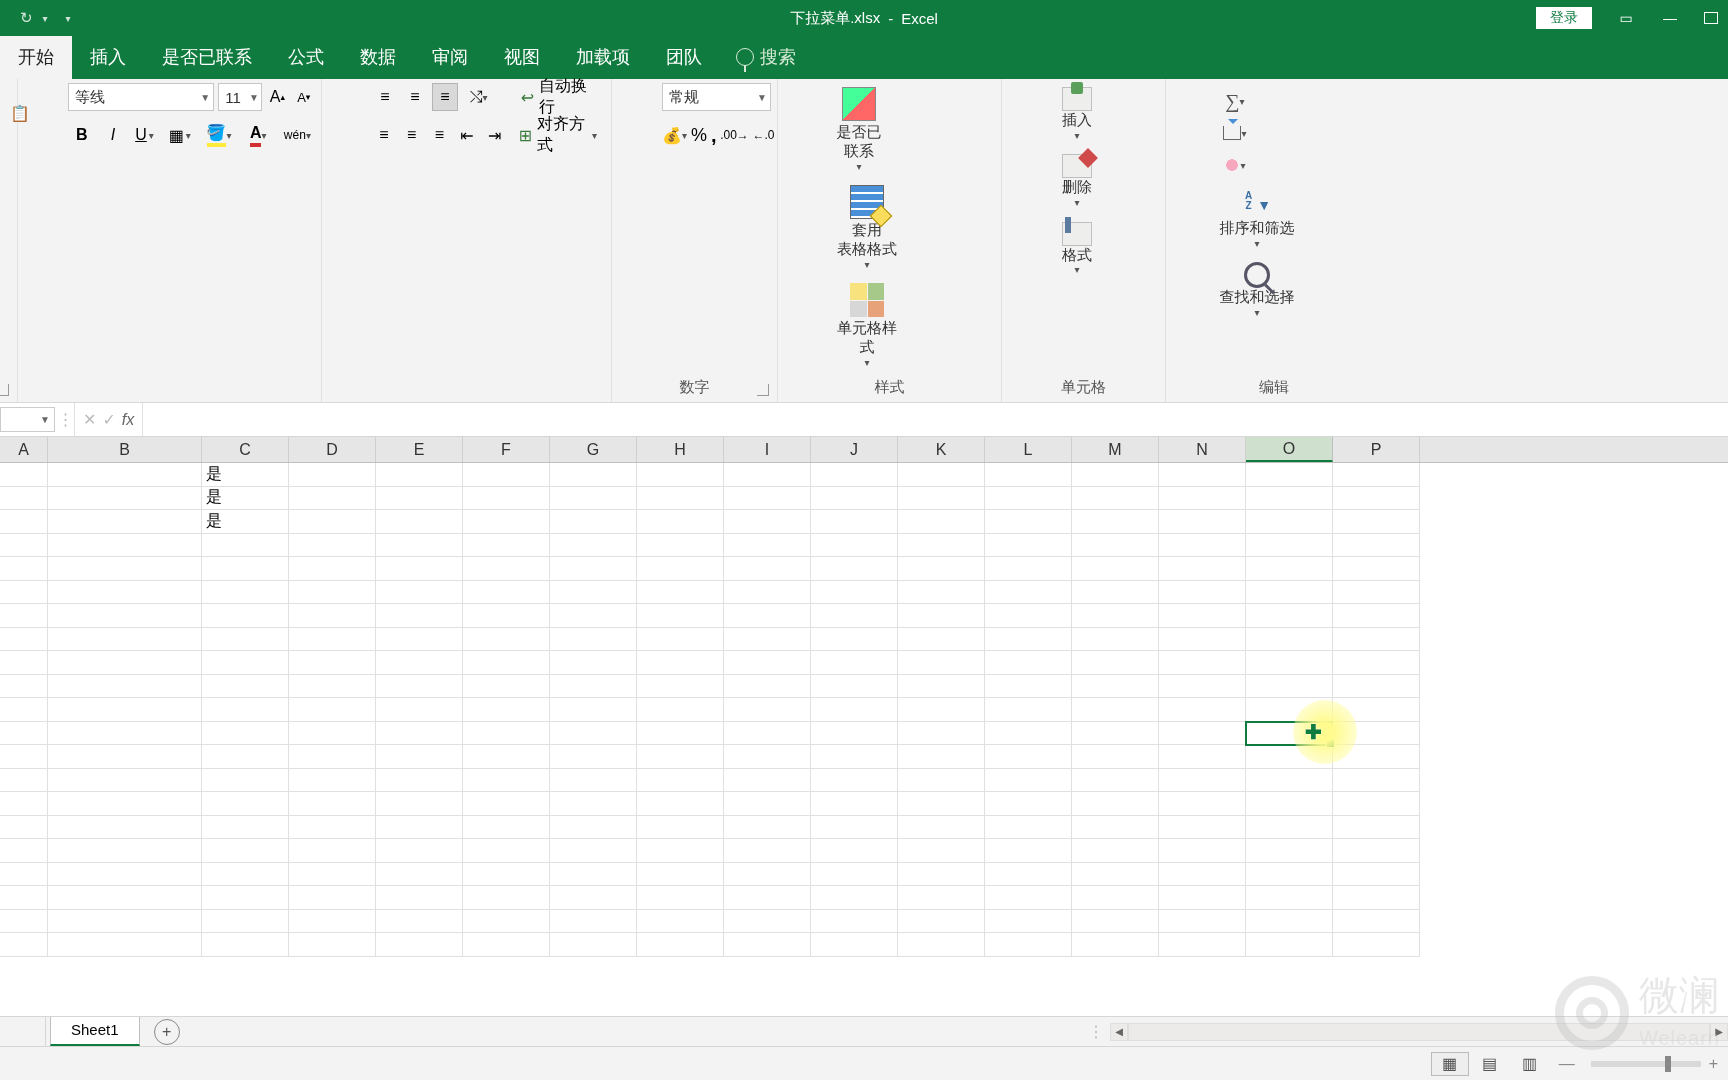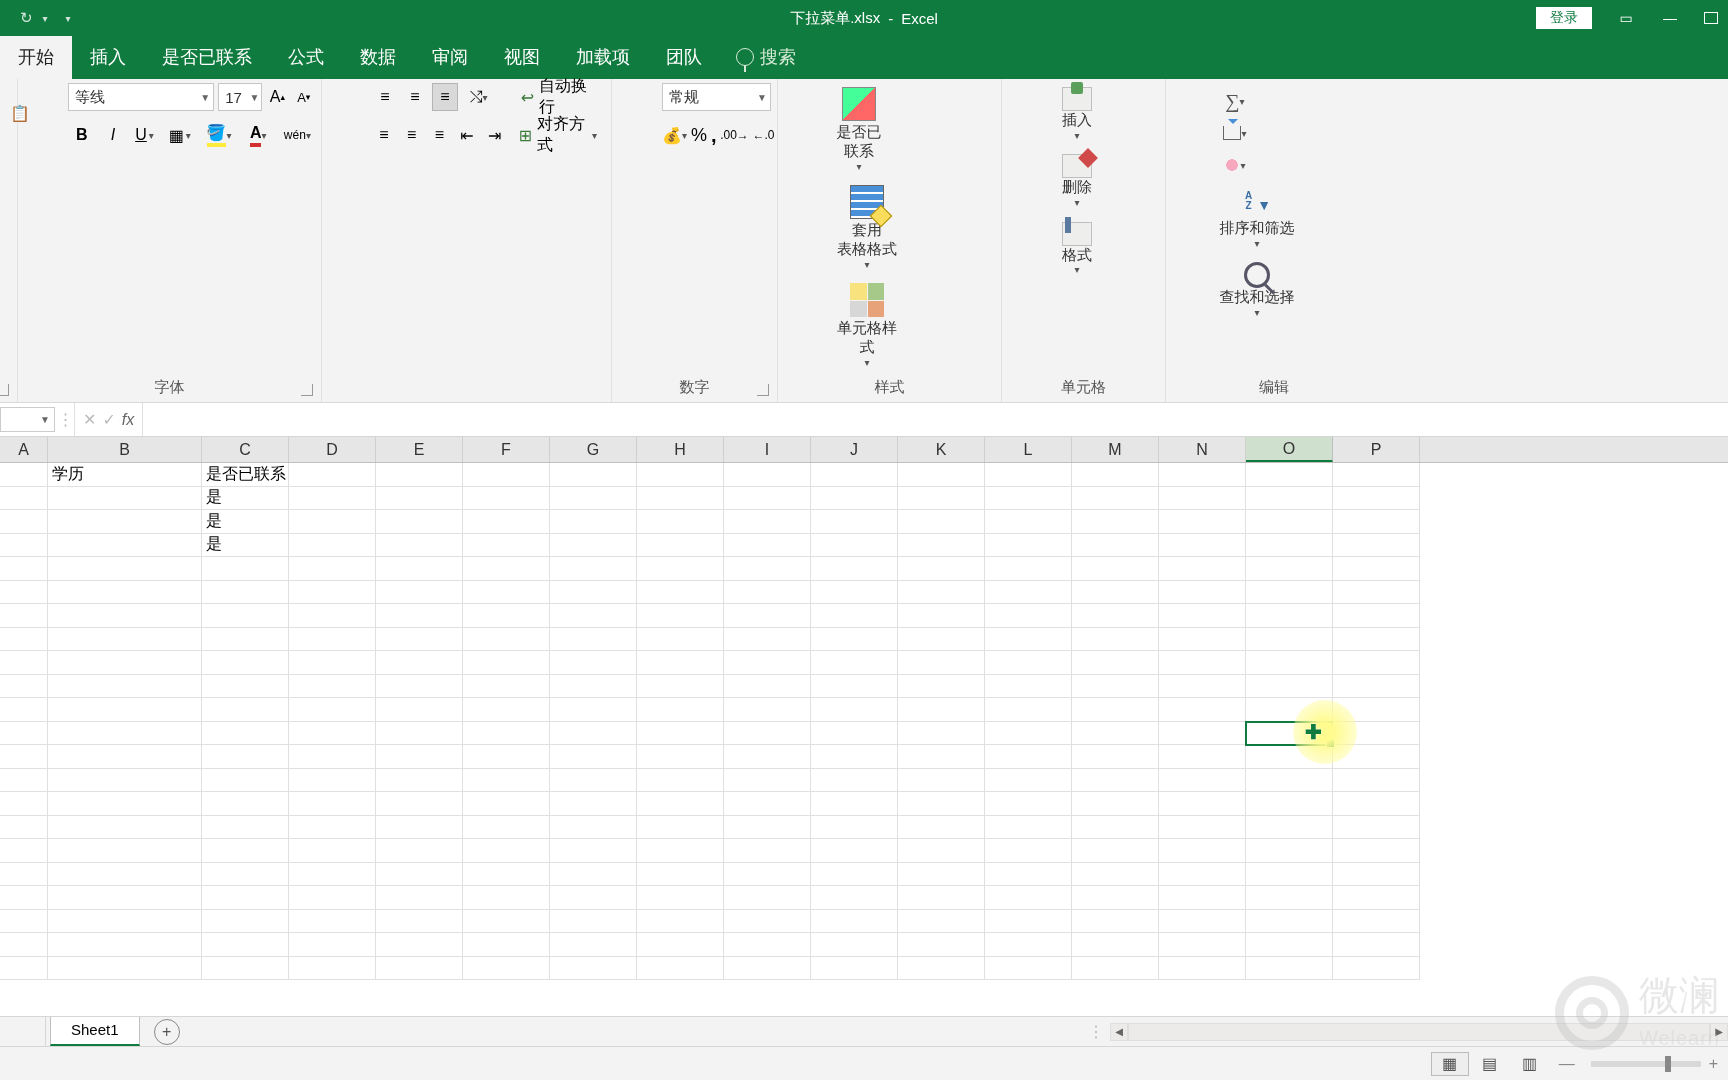--- a/index.html
+++ b/index.html
@@ -149,21 +149,21 @@
   </div>
 
   <div class="group" style="width:304px;">
     <div class="group-controls">
       <div class="row">
         <div class="dd" style="width:182px;">
           <span class="val">等线</span>
           <span class="arr" style="margin-left:auto;">▼</span>
         </div>
         <div class="dd" style="width:44px;">
-          <span class="val">17</span>
+          <span class="val">11</span>
           <span class="arr">▼</span>
         </div>
         <div class="ibtn" style="font-size:16px;">A<sup style="font-size:9px;">▴</sup></div>
         <div class="ibtn" style="font-size:13px;">A<sup style="font-size:9px;">▾</sup></div>
       </div>
       <div class="row" style="margin-top:8px;">
         <div class="ibtn">
             <b>B</b>
           </div>
         <div class="ibtn">
@@ -181,21 +181,20 @@
         <div class="ibtn" style="width:36px;">
             <span style="border-bottom:4px solid #d32f2f;padding-bottom:1px;font-weight:bold;">A</span>
             <span class="drop-arr">▾</span>
           </div>
         <div class="ibtn" style="width:36px;font-size:12px;">
             <ruby>wén<rt></rt></ruby>
             <span class="drop-arr">▾</span>
           </div>
       </div>
     </div>
-    <div class="group-label"><span>字体</span><span class="launcher"></span></div>
   </div>
 
   <div class="group" style="width:290px;">
     <div class="group-controls">
       <div class="row">
         <div class="ibtn">≡</div>
         <div class="ibtn">≡</div>
         <div class="ibtn pressed">≡</div>
         <div class="ibtn" style="width:36px;">⤭<span class="drop-arr">▾</span></div>
         <div style="width:10px;"></div>
@@ -345,38 +344,20 @@
     <div class="ch" style="width: 87px;">L</div>
     <div class="ch" style="width: 87px;">M</div>
     <div class="ch" style="width: 87px;">N</div>
     <div class="ch sel" style="width: 87px;">O</div>
     <div class="ch" style="width: 87px;">P</div>
   </div>
 
 <div class="gbody" id="gbody">
     <div class="grow">
       <div class="gc" style="width: 48px;"></div>
-      <div class="gc" style="width: 154px;">学历</div>
-      <div class="gc" style="width: 87px;">是否已联系</div>
-      <div class="gc" style="width: 87px;"></div>
-      <div class="gc" style="width: 87px;"></div>
-      <div class="gc" style="width: 87px;"></div>
-      <div class="gc" style="width: 87px;"></div>
-      <div class="gc" style="width: 87px;"></div>
-      <div class="gc" style="width: 87px;"></div>
-      <div class="gc" style="width: 87px;"></div>
-      <div class="gc" style="width: 87px;"></div>
-      <div class="gc" style="width: 87px;"></div>
-      <div class="gc" style="width: 87px;"></div>
-      <div class="gc" style="width: 87px;"></div>
-      <div class="gc" style="width: 87px;"></div>
-      <div class="gc" style="width: 87px;"></div>
-    </div>
-    <div class="grow">
-      <div class="gc" style="width: 48px;"></div>
       <div class="gc" style="width: 154px;"></div>
       <div class="gc" style="width: 87px;">是</div>
       <div class="gc" style="width: 87px;"></div>
       <div class="gc" style="width: 87px;"></div>
       <div class="gc" style="width: 87px;"></div>
       <div class="gc" style="width: 87px;"></div>
       <div class="gc" style="width: 87px;"></div>
       <div class="gc" style="width: 87px;"></div>
       <div class="gc" style="width: 87px;"></div>
       <div class="gc" style="width: 87px;"></div>

